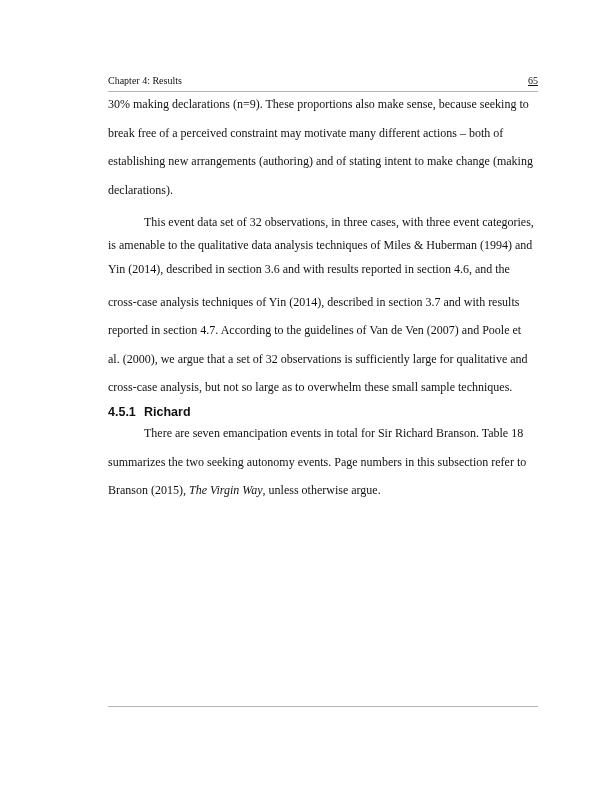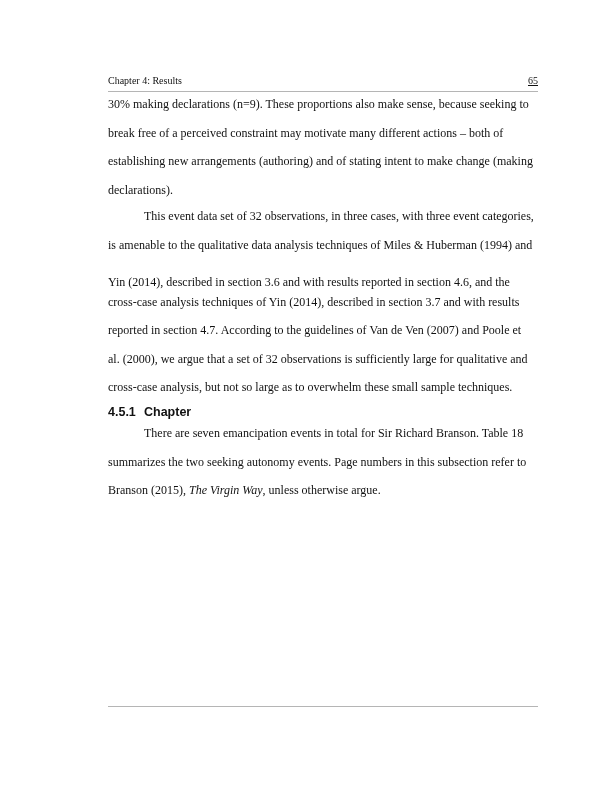--- a/index.html
+++ b/index.html
@@ -36,31 +36,31 @@
   </div>
   <div class="rule-top"></div>
 
   <div class="body">
 
     <div class="line" style="top:0px">30% making declarations (n=9).  These proportions also make sense, because seeking to</div>
     <div class="line" style="top:28.5px">break free of a perceived constraint may motivate many different actions – both of</div>
     <div class="line" style="top:57px">establishing new arrangements (authoring) and of stating intent to make change (making</div>
     <div class="line" style="top:85.5px">declarations).</div>
 
-    <div class="line indent" style="top:112px">This event data set of 32 observations, in three cases, with three event categories,</div>
+    <div class="line indent" style="top:118px">This event data set of 32 observations, in three cases, with three event categories,</div>
     <div class="line" style="top:140.5px">is amenable to the qualitative data analysis techniques of Miles &amp; Huberman (1994) and</div>
-    <div class="line" style="top:178px">Yin (2014), described in section 3.6 and with results reported in section 4.6, and the</div>
+    <div class="line" style="top:165px">Yin (2014), described in section 3.6 and with results reported in section 4.6, and the</div>
     <div class="line" style="top:197.5px">cross-case analysis techniques of Yin (2014), described in section 3.7 and with results</div>
     <div class="line" style="top:226px">reported in section 4.7.  According to the guidelines of Van de Ven (2007) and Poole et</div>
     <div class="line" style="top:254.5px">al. (2000), we argue that a set of 32 observations is sufficiently large for qualitative and</div>
     <div class="line" style="top:283px">cross-case analysis, but not so large as to overwhelm these small sample techniques.</div>
 
     <div class="h4" style="top:308px">
       <span class="num">4.5.1</span>
-      <span class="txt">Chapter</span>
+      <span class="txt">Richard</span>
     </div>
 
     <div class="line indent" style="top:329px">There are seven emancipation events in total for Sir Richard Branson.  Table 18</div>
     <div class="line" style="top:357.5px">summarizes the two seeking autonomy events.  Page numbers in this subsection refer to</div>
     <div class="line" style="top:386px"><span>Branson (2015), </span><i>The Virgin Way</i><span>, unless otherwise argue.</span></div>
   </div>
 
   <div class="rule-bot"></div>
 </div>
 

